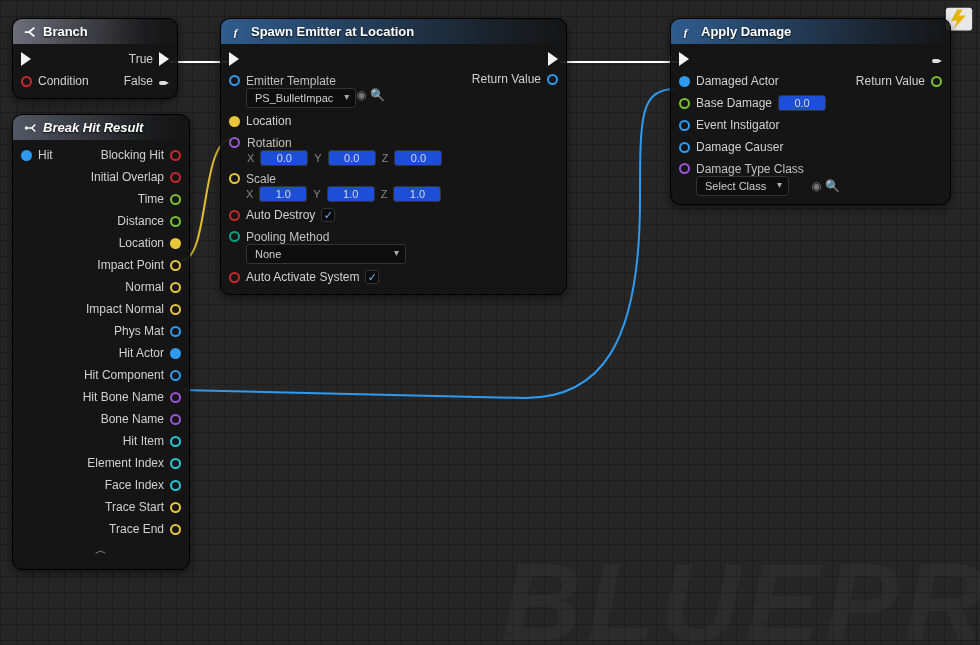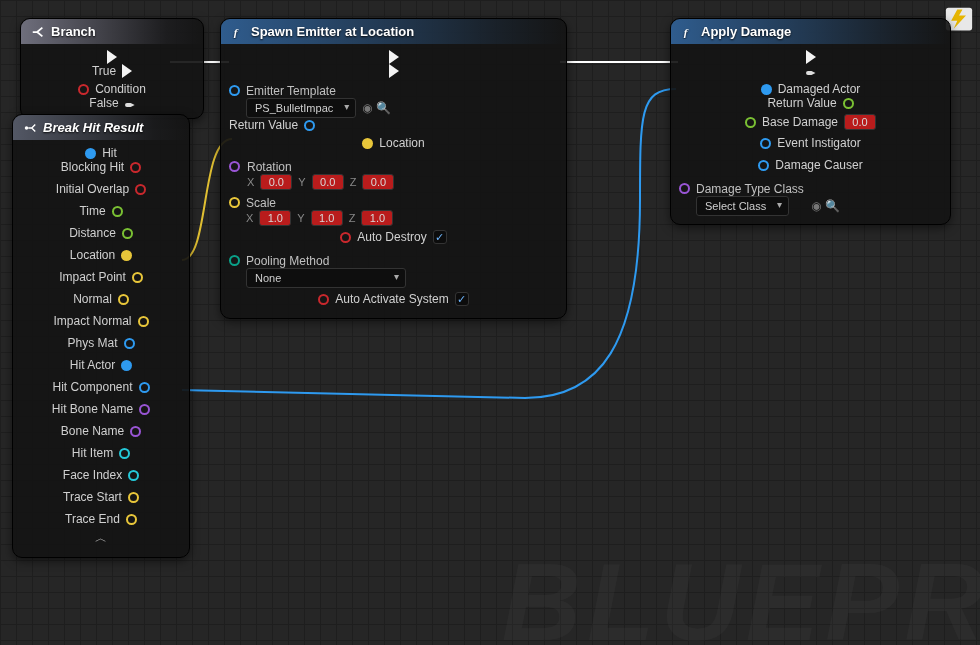--- a/index.html
+++ b/index.html
@@ -55,21 +55,20 @@
     font-style: italic;
   }
   .hdr-icon { width: 14px; height: 14px; display: inline-flex; }
   .node-body { padding: 4px 0 6px; }
   .row {
     display: flex;
     justify-content: space-between;
     align-items: center;
     padding: 2px 8px;
     min-height: 22px;
-    flex-direction: column;
   }
   .left, .right { display: flex; align-items: center; gap: 6px; }
   .right { justify-content: flex-end; }
   .pin {
     width: 11px; height: 11px; border-radius: 50%;
     background: transparent; display: inline-block;
     flex: 0 0 11px;
   }
   .pin.hollow { border: 2px solid currentColor; }
   .pin.solid { background: currentColor; }
@@ -97,26 +96,26 @@
   .c-red { color: #c8282d; }
   .c-blue { color: #2e9af0; }
   .c-green { color: #7ac033; }
   .c-yellow { color: #e8c63a; }
   .c-cyan { color: #25c8d8; }
   .c-purple { color: #9955d4; }
   .c-teal { color: #0aa088; }
   .label { color: #d0d0d0; font-size: 12px; white-space: nowrap; }
   .sect-label { color: #c0c0c0; font-size: 12px; padding: 2px 0 0 0; }
   .numbox {
-    background: #b91c1c;
+    background: #1d4ed8;
     border: 1px solid #333;
     border-radius: 3px;
     color: #d8d8d8;
     font-size: 11px;
-    width: 32px;
+    width: 48px;
     padding: 1px 3px;
     text-align: center;
   }
   .vec { display: flex; gap: 6px; align-items: center; }
   .vec .axis { color: #888; font-size: 11px; }
   .selectbox {
     background: #0e0e0e;
     border: 1px solid #333;
     border-radius: 3px;
     padding: 3px 22px 3px 8px;
@@ -181,21 +180,21 @@
 
 <div class="watermark">BLUEPR</div>
 
 <div class="cornericon">
   <svg viewBox="0 0 32 32" width="28" height="28">
     <rect x="1" y="3" width="30" height="26" rx="3" fill="#e8e8e8"></rect>
     <path d="M14 5 L7 18 H14 L10 27 L24 12 H16 L20 5 Z" fill="#e6b500"></path>
   </svg>
 </div>
 
-<div class="node" style="left:12px; top:18px; width:184px;margin-left:8px;">
+<div class="node" style="left:12px; top:18px; width:166px;">
   <div class="node-header hdr-branch">
     <span class="hdr-icon">
       <svg viewBox="0 0 16 16">
           <path d="M2 8 H7 M7 8 L13 3 M7 8 L13 13" stroke="#fff" stroke-width="2" fill="none"></path>
         </svg>
     </span>
     <span>Branch</span>
   </div>
   <div class="node-body">
     <div class="row">
@@ -328,20 +327,27 @@
     <div class="row">
         <div class="left"></div>
         <div class="right">
           <span class="label">Hit Item</span>
           <span class="pin hollow c-cyan"></span>
         </div>
       </div>
     <div class="row">
         <div class="left"></div>
         <div class="right">
+          <span class="label">Element Index</span>
+          <span class="pin hollow c-cyan"></span>
+        </div>
+      </div>
+    <div class="row">
+        <div class="left"></div>
+        <div class="right">
           <span class="label">Face Index</span>
           <span class="pin hollow c-cyan"></span>
         </div>
       </div>
     <div class="row">
         <div class="left"></div>
         <div class="right">
           <span class="label">Trace Start</span>
           <span class="pin hollow c-yellow"></span>
         </div>
@@ -373,21 +379,21 @@
         </div>
       <div class="right">
           <span class="exec out"></span>
         </div>
     </div>
     <div class="row" style="align-items:flex-start;">
       <div class="left" style="align-items:flex-start;">
         <span class="pin hollow c-blue" style="margin-top:3px;"></span>
         <div>
           <div class="sect-label">Emitter Template</div>
-          <div style="display:flex; gap:6px; align-items:center;">
+          <div style="display:flex; ">
             <span class="selectbox">
                 <span>PS_BulletImpac</span>
               </span>
             <span class="searchicons">◉ 🔍</span>
           </div>
         </div>
       </div>
       <div class="right">
           <span class="label">Return Value</span>
           <span class="pin hollow c-blue"></span>

